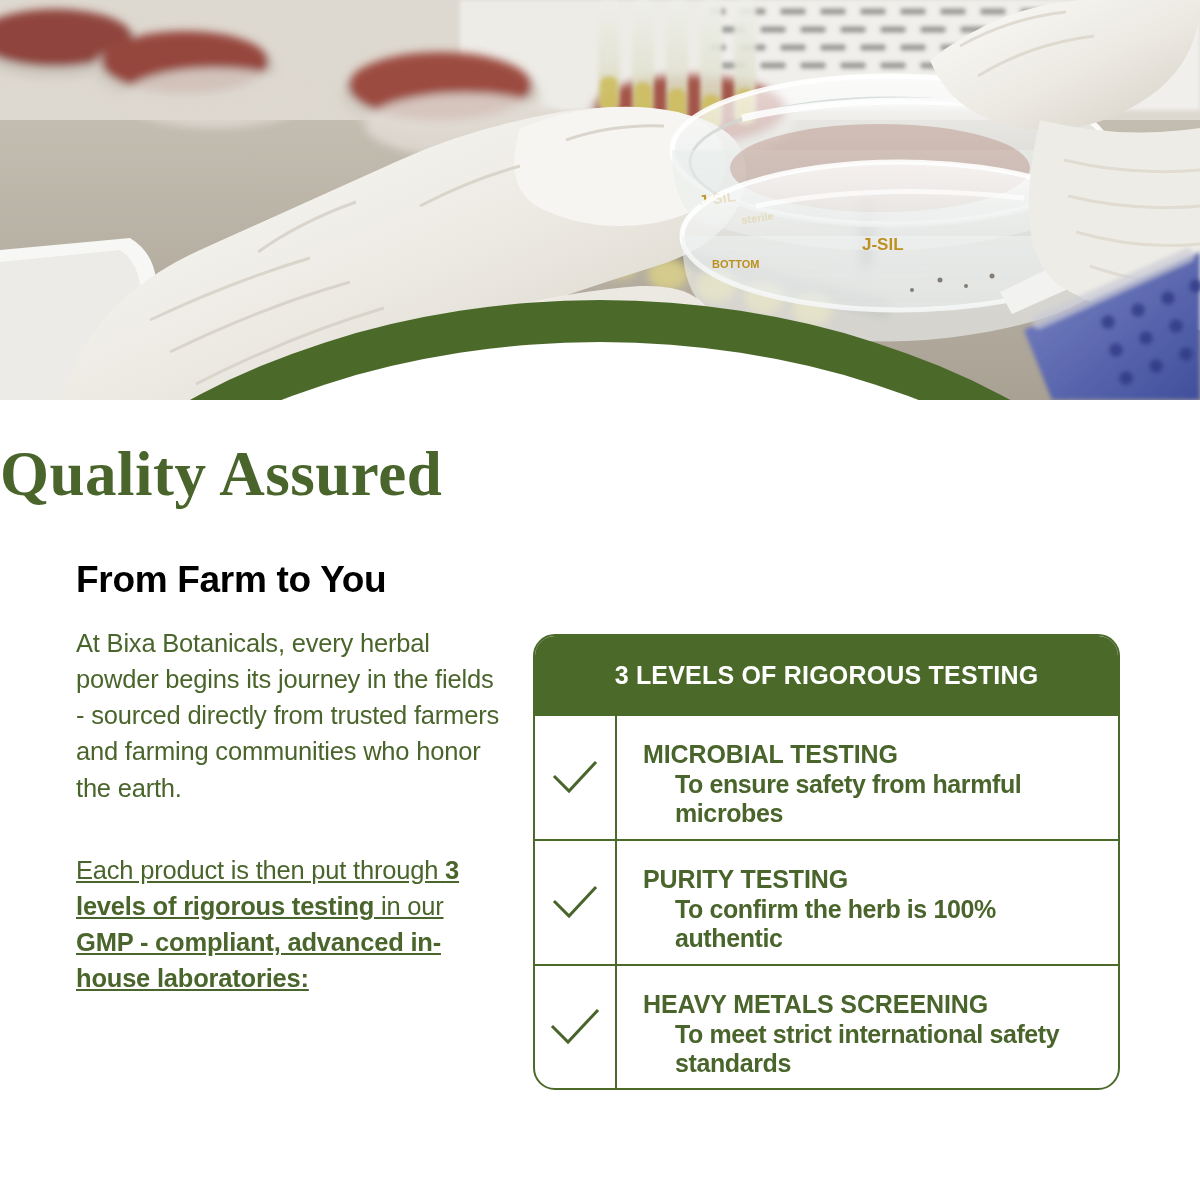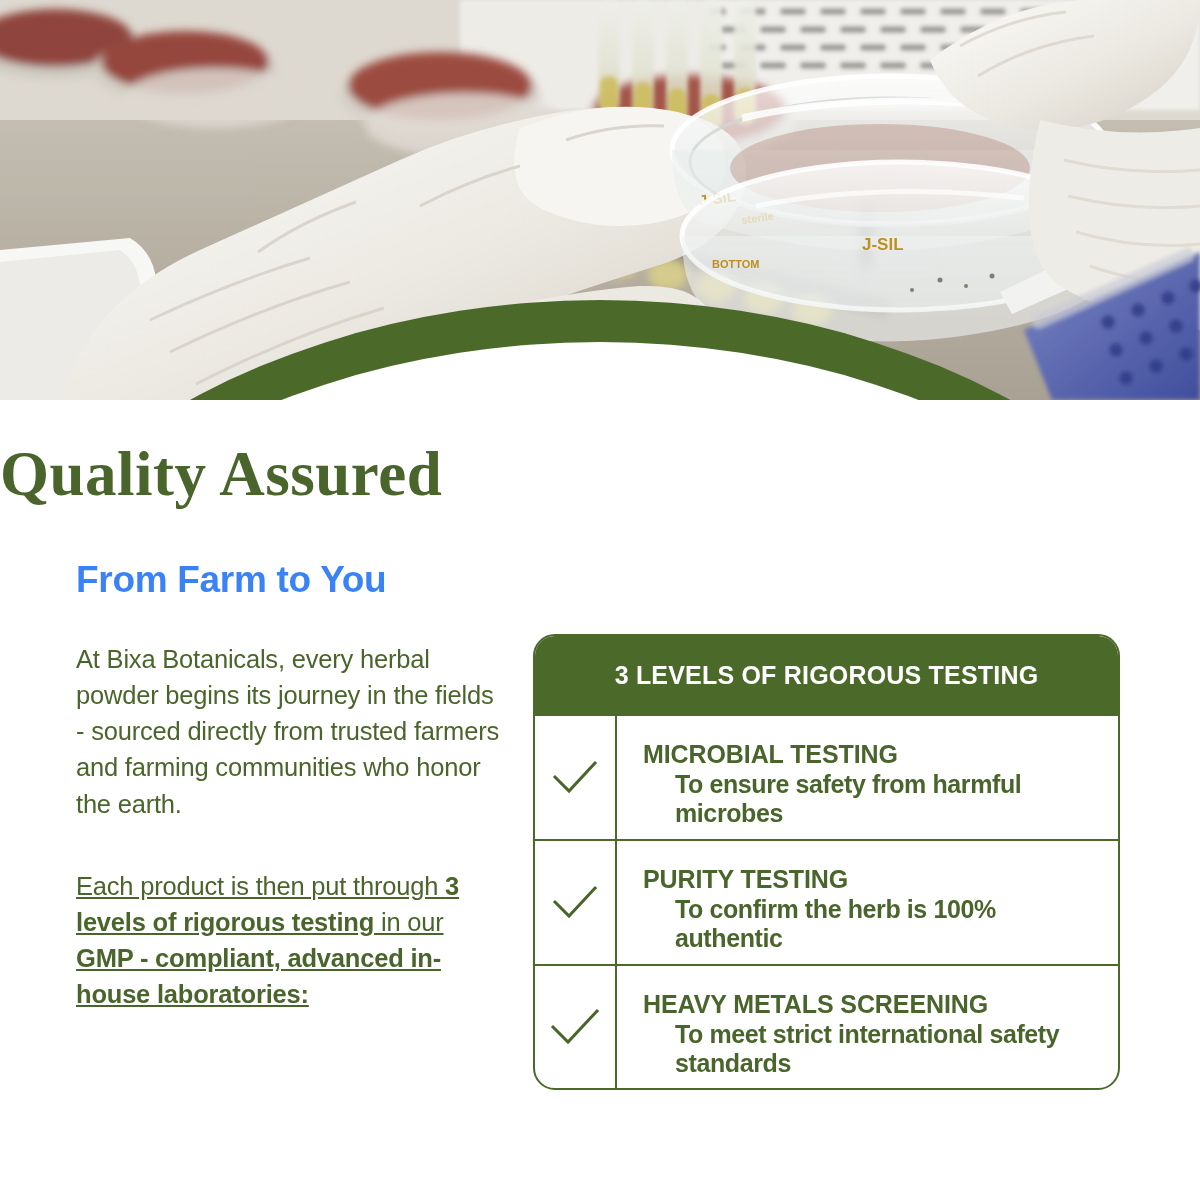--- a/index.html
+++ b/index.html
@@ -44,26 +44,26 @@
   }
 
   
   #content{
     position:absolute; left:0; top:560px; width:1200px; height:560px; z-index:10;
   }
 
   #left-col{ position:absolute; left:76px; top:0; width:430px; }
 
   #section-heading{
-    font-size:37px; font-weight:700; color:#3b82f6;
-    letter-spacing:-.3px; line-height:1.1; margin-bottom:40px;
+    font-size:37px; font-weight:700; color:#000000;
+    letter-spacing:-.3px; line-height:1.1; 
   }
   .para{
     font-size:25.5px; line-height:1.42; color:#4a652b;
-    font-weight:500; letter-spacing:-.2px;
+    font-weight:500; letter-spacing:-.2px;margin-top:24px;
   }
   .para + .para{ margin-top:46px;text-decoration:underline; }
   .para b{ font-weight:700; }
 
   
   #testing-card{
     position:absolute; left:533px; top:74px;
     width:587px; height:456px;
     border:2px solid #4b6a2a; border-radius:22px;
     background:#fff; overflow:hidden;

